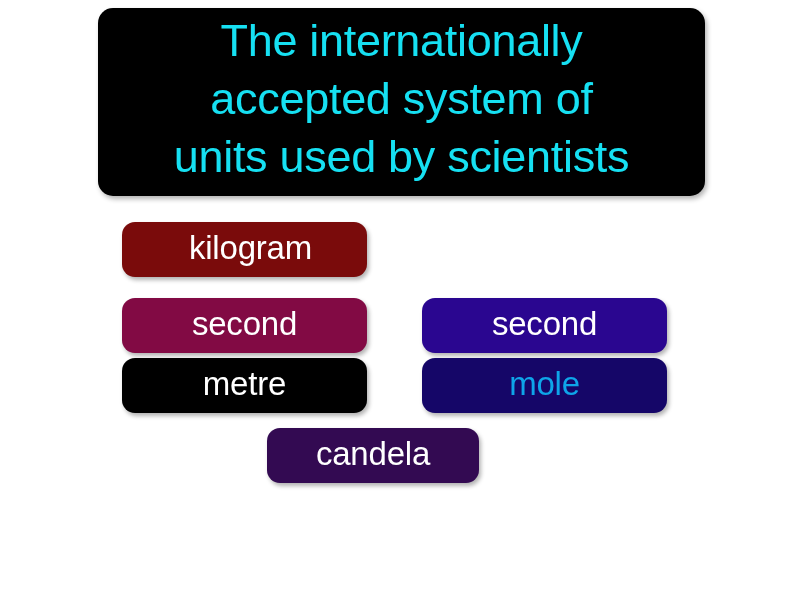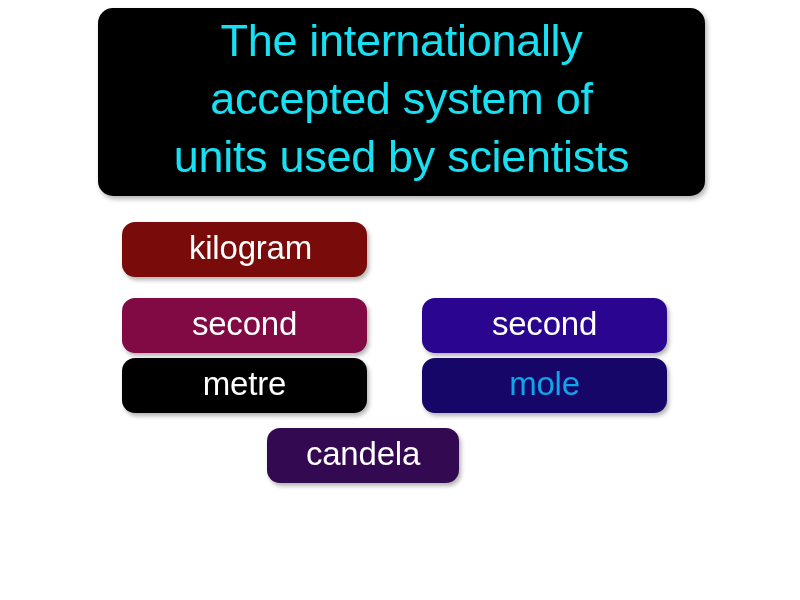--- a/index.html
+++ b/index.html
@@ -71,21 +71,21 @@
 
   .col-left  { left: 122px; width: 245px; }
   .col-right { left: 422px; width: 245px; }
 
   .row-1 { top: 222px; padding-left: 12px; }
   .row-2 { top: 298px; }
   .row-3 { top: 358px; }
 
   .term-candela {
     left: 267px;
-    width: 192px;
+    width: 212px;
     top: 428px;
   }
 </style>
 </head>
 <body style="background: rgb(255, 255, 255);">
 
 <div id="card">
 
   <div class="definition-box" style="background: rgb(0, 0, 0);">
     <div class="definition-text" style="color: rgb(22, 224, 242);">The internationally

